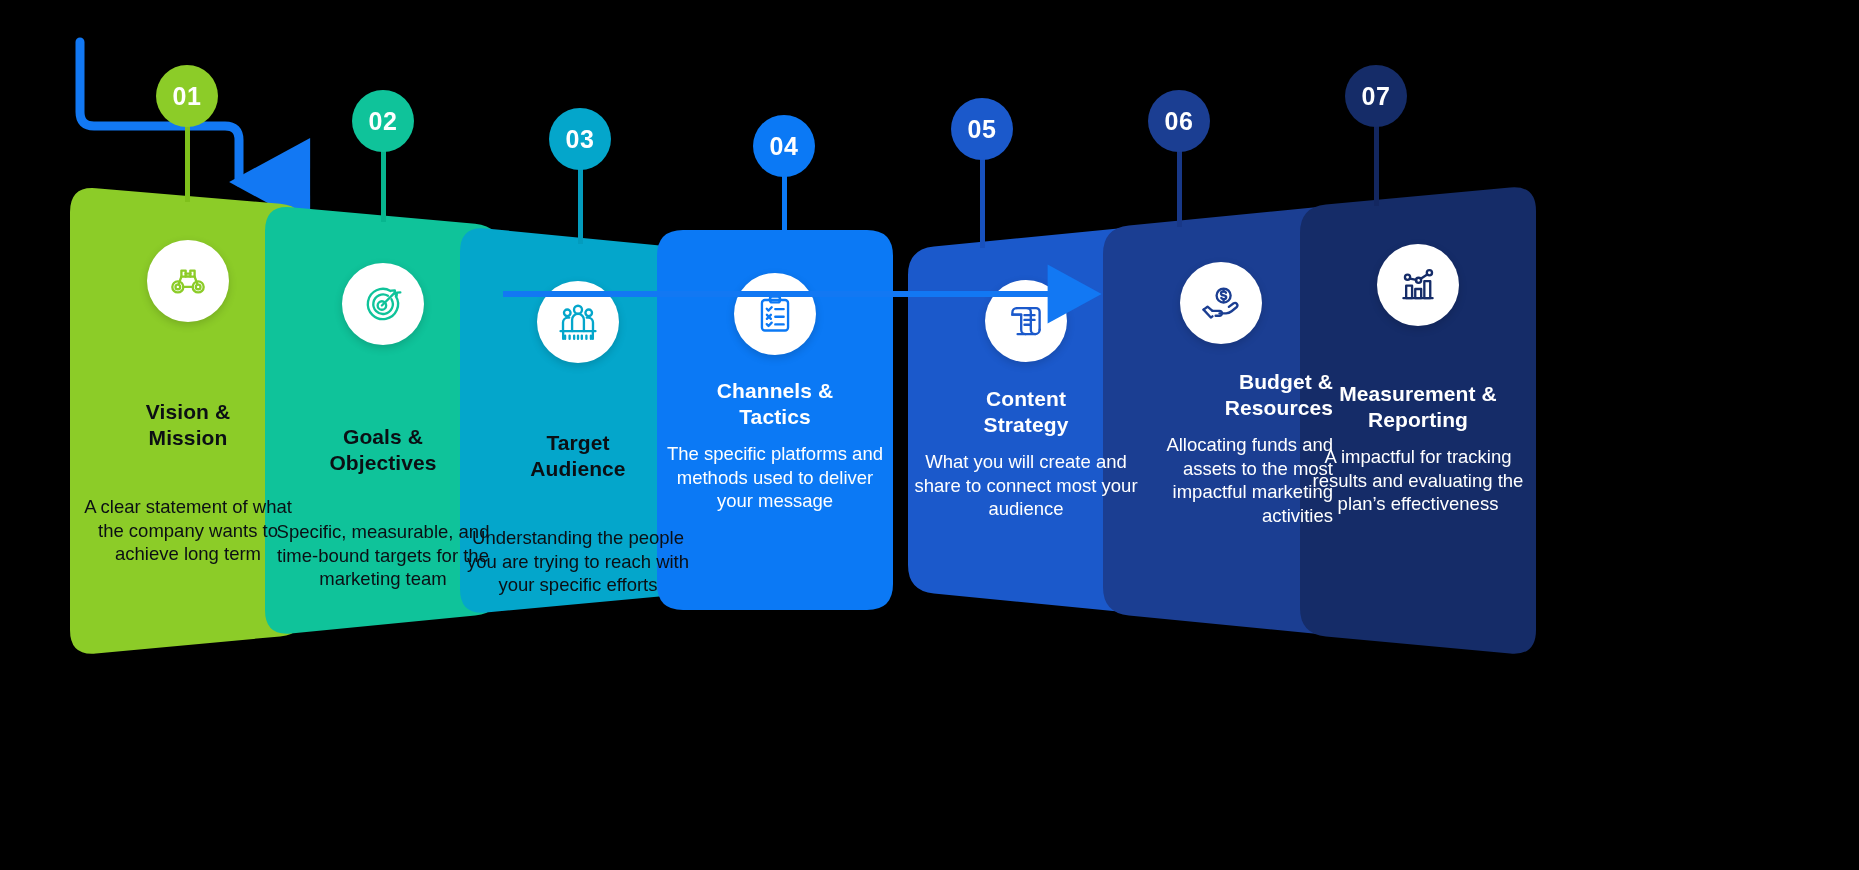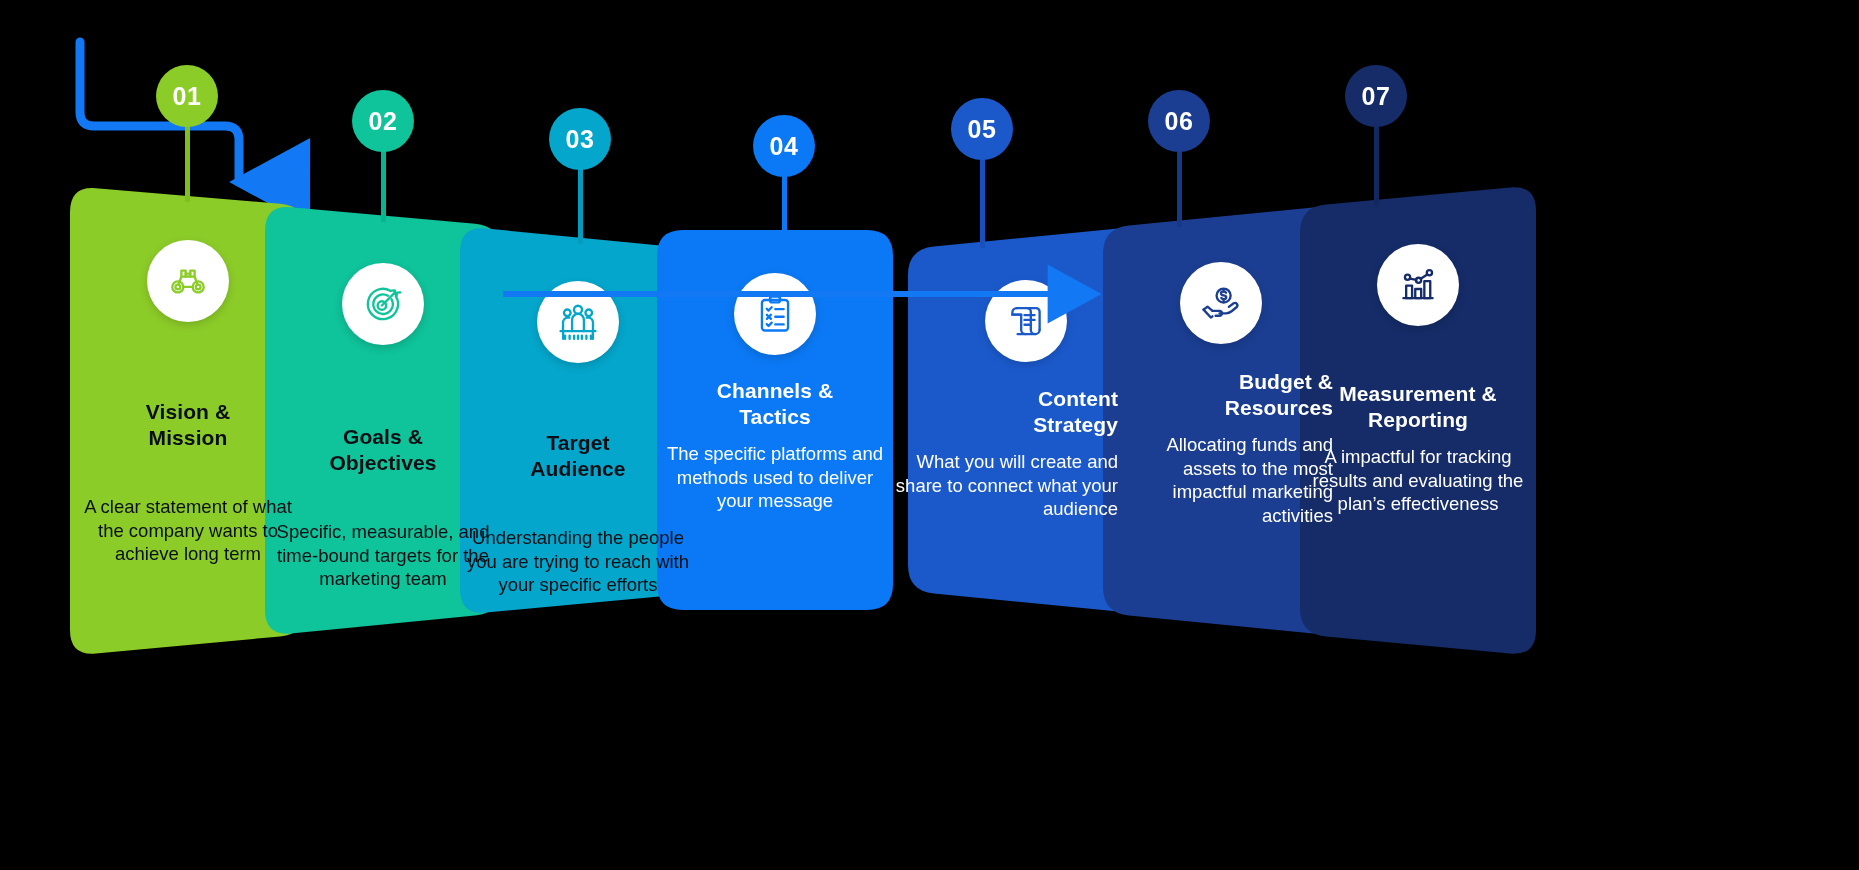--- a/index.html
+++ b/index.html
@@ -251,26 +251,26 @@
           <path d="M9.3 6.6h14.0a2.6 2.6 0 0 1 2.6 2.6v13.1"></path>
           <path d="M25.9 22.3a3.2 3.2 0 0 1-3.2 3.2H9.9"></path>
           <path d="M22.7 25.5a3.2 3.2 0 0 1-3.2-3.2V9.2a2.6 2.6 0 0 0-2.6-2.6"></path>
           <path d="M9.3 6.6A3.2 3.2 0 0 0 6.1 9.8v1.6h6.4"></path>
           <path d="M6.1 11.4h6.4v10.9a3.2 3.2 0 0 0 3.2 3.2"></path>
           <path d="M14.9 11.7h7.3M14.9 15.2h7.3M14.9 18.7h4.6"></path>
         </g>
           </svg>
         </div>
 
-    <div class="txt" style="left:888px; top:386px;text-align:right;">
+    <div class="txt" style="left:908px; top:386px;">
       <div class="t-title">
         <span>Content</span><br>
         <span>Strategy</span>
       </div>
-      <div class="t-desc">What you will create and share to connect what your audience</div>
+      <div class="t-desc">What you will create and share to connect most your audience</div>
     </div>
   </div>
       <div class="step light" style="left: 0px;">
     <div class="stem" style="left:1176.5px; top:148px;
                 height:78.59322033898306px;
                 background:#183888;"></div>
 
     <div class="card" style="left:1103px; top:0px; height:646px; border-radius:0; overflow:visible;">
       <svg class="card-shape" viewBox="0 0 236 646" width="236" height="646">
         <path d="M0.0,254.0 Q0,228.0 25.9,225.5 L210.1,207.5 Q236,205.0 236.0,231.0 L236.0,610.0 Q236,636.0 210.1,633.5 L25.9,615.5 Q0,613.0 0.0,587.0 Z" fill="#1B3E92"></path>

